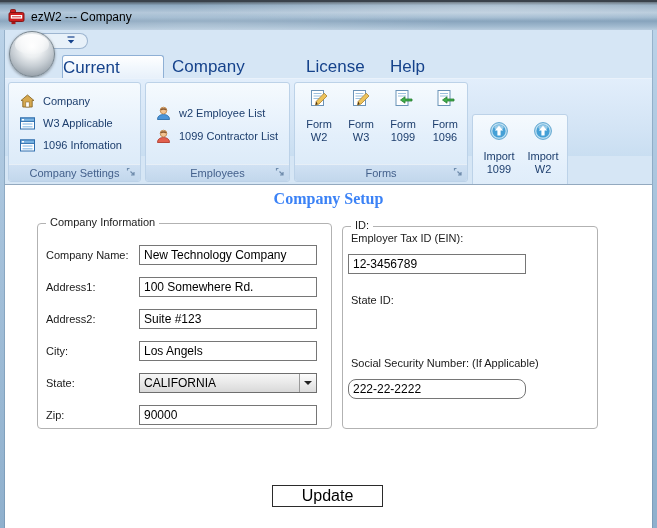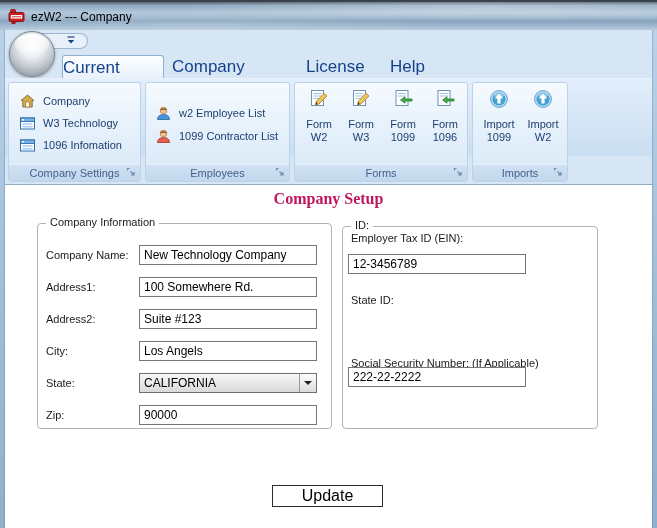--- a/index.html
+++ b/index.html
@@ -85,21 +85,21 @@
   .rbtn .bline { display:block; font-size:11px; line-height:13px; color:#1d3e6d; margin-top:9px; }
   .rbtn .bline2 { display:block; font-size:11px; line-height:13px; color:#1d3e6d; }
 
   
   .main {
     position:absolute; left:5px; right:5px; top:184px; bottom:0;
     background:#fff; border-top:1px solid #93a9bf;
   }
   .heading {
     position:absolute; left:0; right:0; top:5px; text-align:center;
-    font-family:"Liberation Serif", serif; font-weight:bold; font-size:16px; color:#be185d;
+    font-family:"Liberation Serif", serif; font-weight:bold; font-size:16px; color:#3b82f6;
   }
   .groupbox { position:absolute; border:1px solid #b2b2b2; border-radius:4px; }
   .gb-legend {
     position:absolute; top:-8px; left:8px; background:#fff; padding:0 4px;
     font-size:11px; color:#1a1a1a; white-space:nowrap;
   }
   .flabel { position:absolute; font-size:11px; color:#1a1a1a; line-height:20px; white-space:nowrap; }
   .tbox {
     position:absolute; height:20px; border:1px solid #767676; background:#fff;
     font-family:"Liberation Sans", sans-serif; font-size:12px; color:#000; padding:0 4px;
@@ -165,21 +165,21 @@
         <span class="rlabel">Company</span>
       </div>
       <div class="ritem" style="left:10px; top:30px;">
         <svg class="ricon" viewBox="0 0 17 17">
           <rect x="1.5" y="3" width="14" height="11" fill="#ffffff" stroke="#2f6fae" stroke-width="1"></rect>
           <rect x="1.5" y="3" width="14" height="3.4" fill="#7db6e4" stroke="#2f6fae" stroke-width="1"></rect>
           <rect x="3" y="4" width="2" height="1.5" fill="#ffffff"></rect>
           <line x1="3.5" y1="9" x2="13.5" y2="9" stroke="#8fc0e8" stroke-width="1.2"></line>
           <line x1="3.5" y1="11.8" x2="13.5" y2="11.8" stroke="#8fc0e8" stroke-width="1.2"></line>
         </svg>
-        <span class="rlabel">W3 Technology</span>
+        <span class="rlabel">W3 Applicable</span>
       </div>
       <div class="ritem" style="left:10px; top:52px;">
         <svg class="ricon" viewBox="0 0 17 17">
           <rect x="1.5" y="3" width="14" height="11" fill="#ffffff" stroke="#2f6fae" stroke-width="1"></rect>
           <rect x="1.5" y="3" width="14" height="3.4" fill="#7db6e4" stroke="#2f6fae" stroke-width="1"></rect>
           <rect x="3" y="4" width="2" height="1.5" fill="#ffffff"></rect>
           <line x1="3.5" y1="9" x2="13.5" y2="9" stroke="#8fc0e8" stroke-width="1.2"></line>
           <line x1="3.5" y1="11.8" x2="13.5" y2="11.8" stroke="#8fc0e8" stroke-width="1.2"></line>
         </svg>
         <span class="rlabel">1096 Infomation</span>
@@ -266,21 +266,21 @@
       </div>
       <div class="gfooter">
         <span class="glabel">Forms</span>
         <svg class="launcher" viewBox="0 0 11 11">
           <path d="M1.5 3.5 V1.5 H3.5" fill="none" stroke="#6f8cac" stroke-width="1.2"></path>
           <path d="M4.5 4.5 L8 8 M8 5 V8 H5" fill="none" stroke="#6f8cac" stroke-width="1.2"></path>
         </svg>
       </div>
     </div>
 
-    <div class="rgroup" style="left:467px; width:96px;">
+    <div class="rgroup" style="left:467px; width:96px;margin-top:32px;">
       <div class="rbtn" style="left:4px; width:44px;">
         <svg class="bicon" viewBox="0 0 20 20">
           <circle cx="10" cy="10" r="8.4" fill="#bfe0f2" stroke="#5ca4cf" stroke-width="1"></circle>
           <circle cx="10" cy="10" r="6.6" fill="#45a0d6"></circle>
           <polygon points="10,4.8 14.2,9.4 11.6,9.4 11.6,14.6 8.4,14.6 8.4,9.4 5.8,9.4" fill="#ffffff"></polygon>
           <ellipse cx="10" cy="6.4" rx="4.6" ry="2.4" fill="rgba(255,255,255,0.45)"></ellipse>
         </svg>
         <span class="bline">Import</span>
         <span class="bline2">1099</span>
       </div>
@@ -334,19 +334,19 @@
 
     <div class="groupbox" style="left:337px; top:41px; width:256px; height:203px;">
       <span class="gb-legend">ID:</span>
 
       <span class="flabel" style="left:8px; top:4px; line-height:14px;">Employer Tax ID (EIN):</span>
       <input class="tbox" style="left: 5px; top: 27px; width: 178px;" value="12-3456789">
 
       <span class="flabel" style="left:8px; top:66px; line-height:14px;">State ID:</span>
 
       <span class="flabel" style="left:8px; top:129px; line-height:14px;">Social Security Number: (If Applicable)</span>
-      <input class="tbox" style="left: 5px; top: 140px; width: 178px;" value="222-22-2222">
+      <input class="tbox" style="left: 5px; top: 152px; width: 178px; border-radius: 8px;" value="222-22-2222">
     </div>
 
     <button class="update-btn">Update</button>
   </div>
 
 </div>
 
 </body></html>

